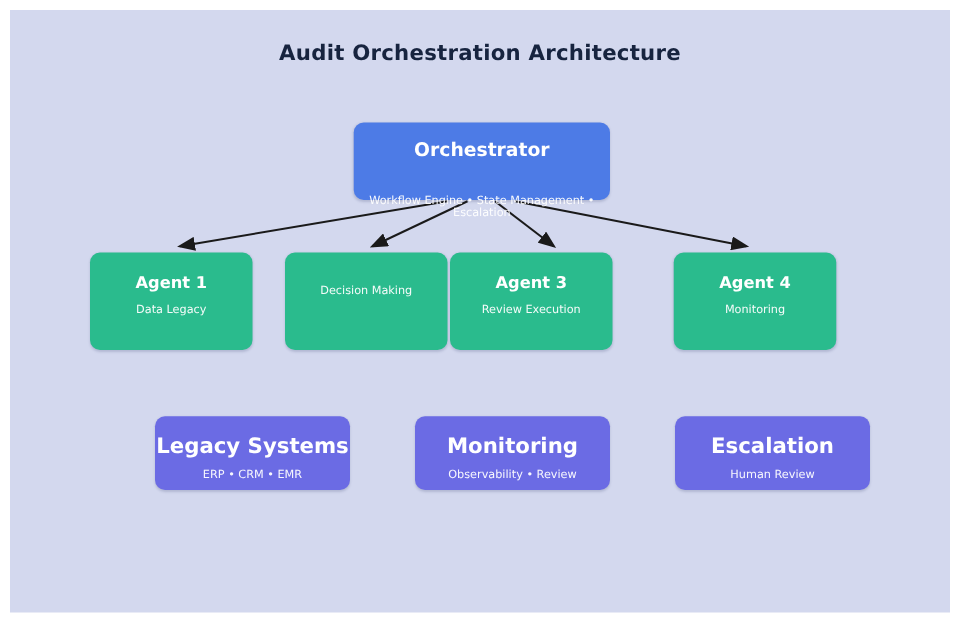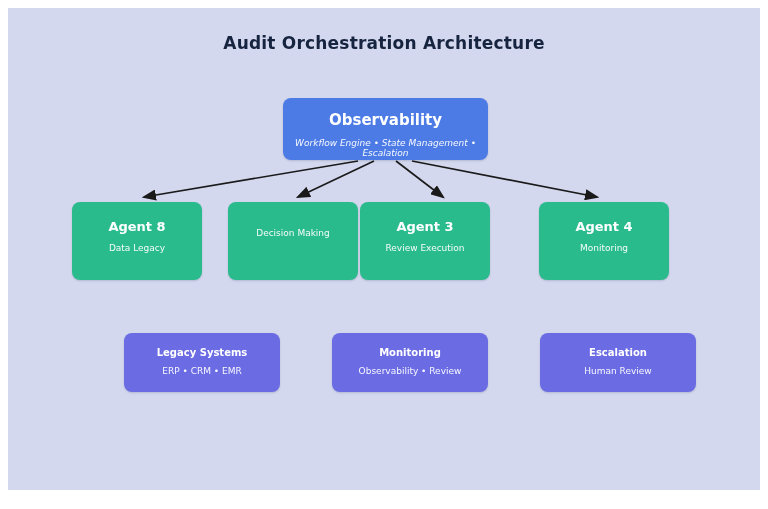--- a/index.html
+++ b/index.html
@@ -50,42 +50,42 @@
   }
   .orchestrator-node {
     left: 283px;
     top: 98px;
     width: 205px;
     height: 62px;
     background: var(--color-orchestrator, #4d7be6);
     padding-top: 13px;
   }
   .orchestrator-node .node-title { font-size: 15px; }
-  .orchestrator-node .node-subtitle { font-size: 9px; margin-top: 9px; font-style: italic; }
+  .orchestrator-node .node-subtitle { font-size: 9px; margin-top: 27px; }
   .agent-node {
     top: 202px;
     width: 130px;
     height: 78px;
     background: var(--color-agent, #2abb8d);
     padding-top: 17px;
   }
   .agent-node .node-title { font-size: 13px; }
   .agent-node .node-subtitle { font-size: 9px; margin-top: 9px; }
   #agent-0 { left: 72px; }
   #agent-1 { left: 228px; }
   #agent-2 { left: 360px; }
   #agent-3 { left: 539px; }
   .system-node {
     top: 333px;
     width: 156px;
     height: 59px;
     background: var(--color-system, #6b6be4);
     padding-top: 14px;
   }
-  .system-node .node-title { font-size: 10px; }
+  .system-node .node-title { font-size: 17px; }
   .system-node .node-subtitle { font-size: 9px; margin-top: 8px; }
   #system-0 { left: 124px; }
   #system-1 { left: 332px; }
   #system-2 { left: 540px; }
   .arrow-layer {
     position: absolute;
     left: 0;
     top: 0;
     width: 768px;
     height: 509px;
@@ -109,26 +109,26 @@
     </defs>
     <g stroke="#1a1a1a" stroke-width="1.6" fill="none">
       <line x1="358" y1="161" x2="144" y2="197" marker-end="url(#arrowhead)"></line>
       <line x1="374" y1="161" x2="298" y2="197" marker-end="url(#arrowhead)"></line>
       <line x1="396" y1="161" x2="443" y2="197" marker-end="url(#arrowhead)"></line>
       <line x1="412" y1="161" x2="597" y2="197" marker-end="url(#arrowhead)"></line>
     </g>
   </svg>
 
   <div class="node orchestrator-node">
-    <div class="node-title">Observability</div>
+    <div class="node-title">Orchestrator</div>
     <div class="node-subtitle">Workflow Engine • State Management • Escalation</div>
   </div>
 
   <div class="node agent-node" id="agent-0">
-    <div class="node-title">Agent 8</div>
+    <div class="node-title">Agent 1</div>
     <div class="node-subtitle">Data Legacy</div>
   </div>
   <div class="node agent-node" id="agent-1">
     <div class="node-subtitle">Decision Making</div>
   </div>
   <div class="node agent-node" id="agent-2">
     <div class="node-title">Agent 3</div>
     <div class="node-subtitle">Review Execution</div>
   </div>
   <div class="node agent-node" id="agent-3">

